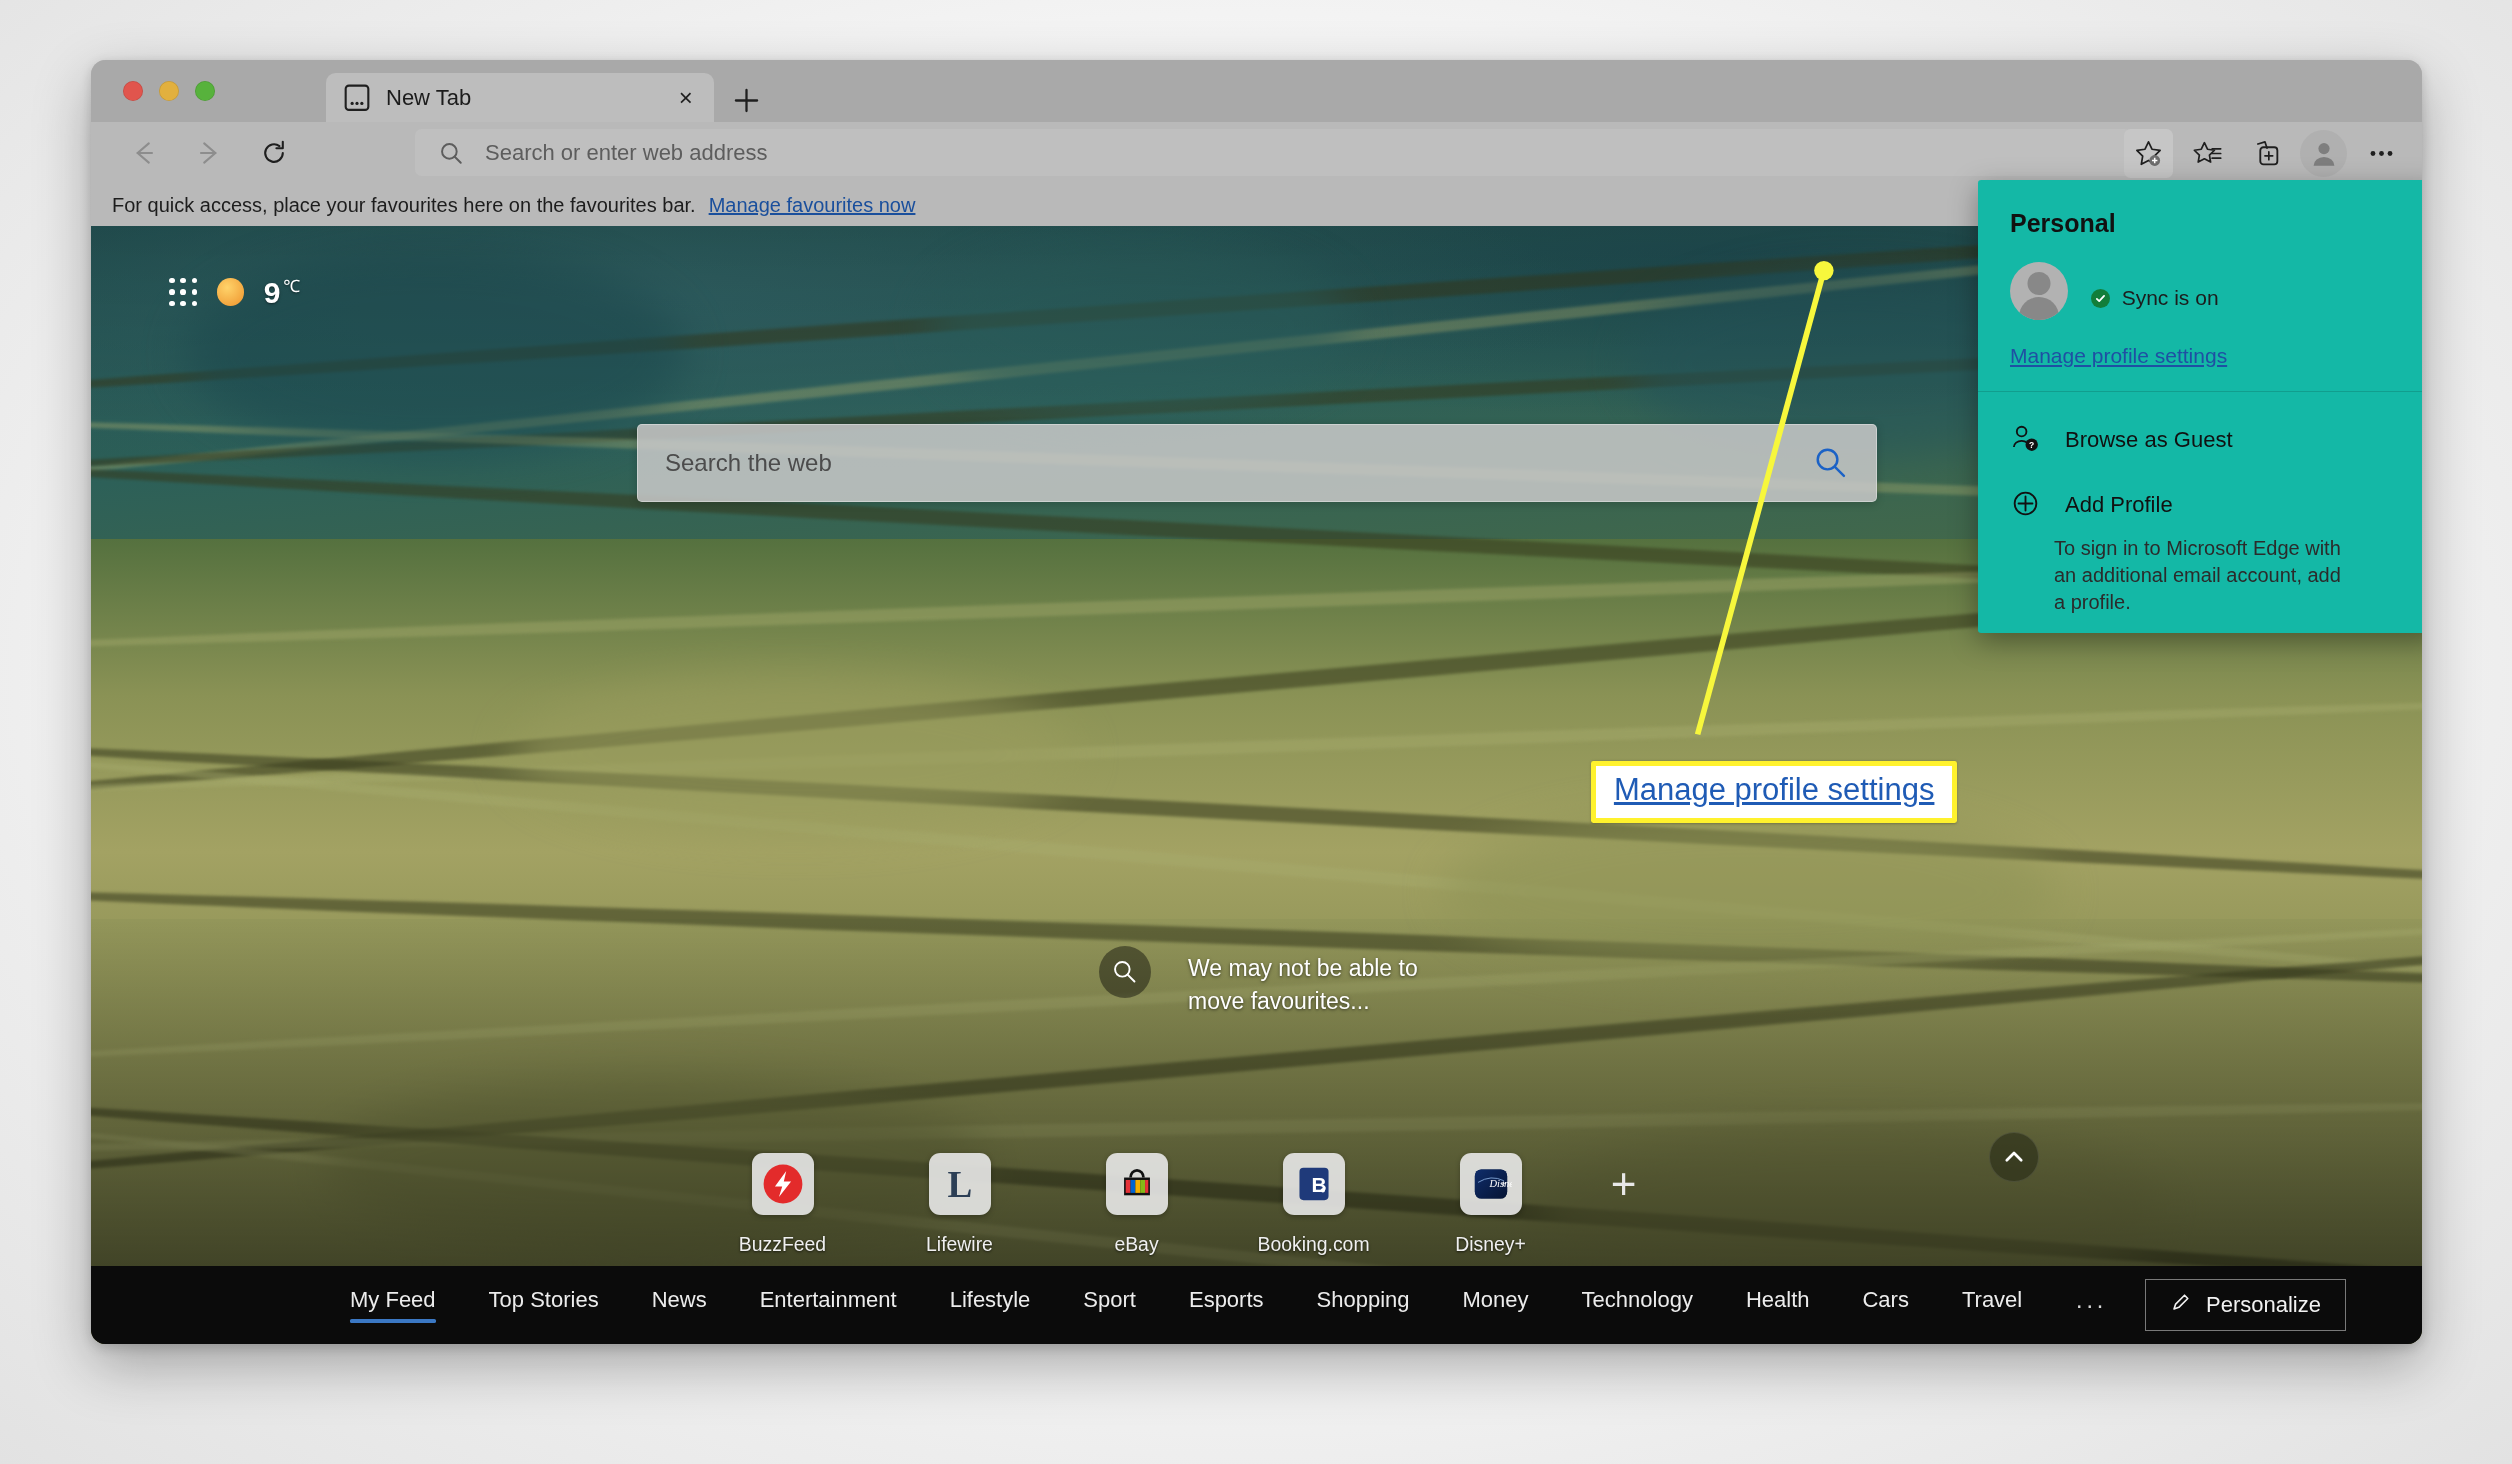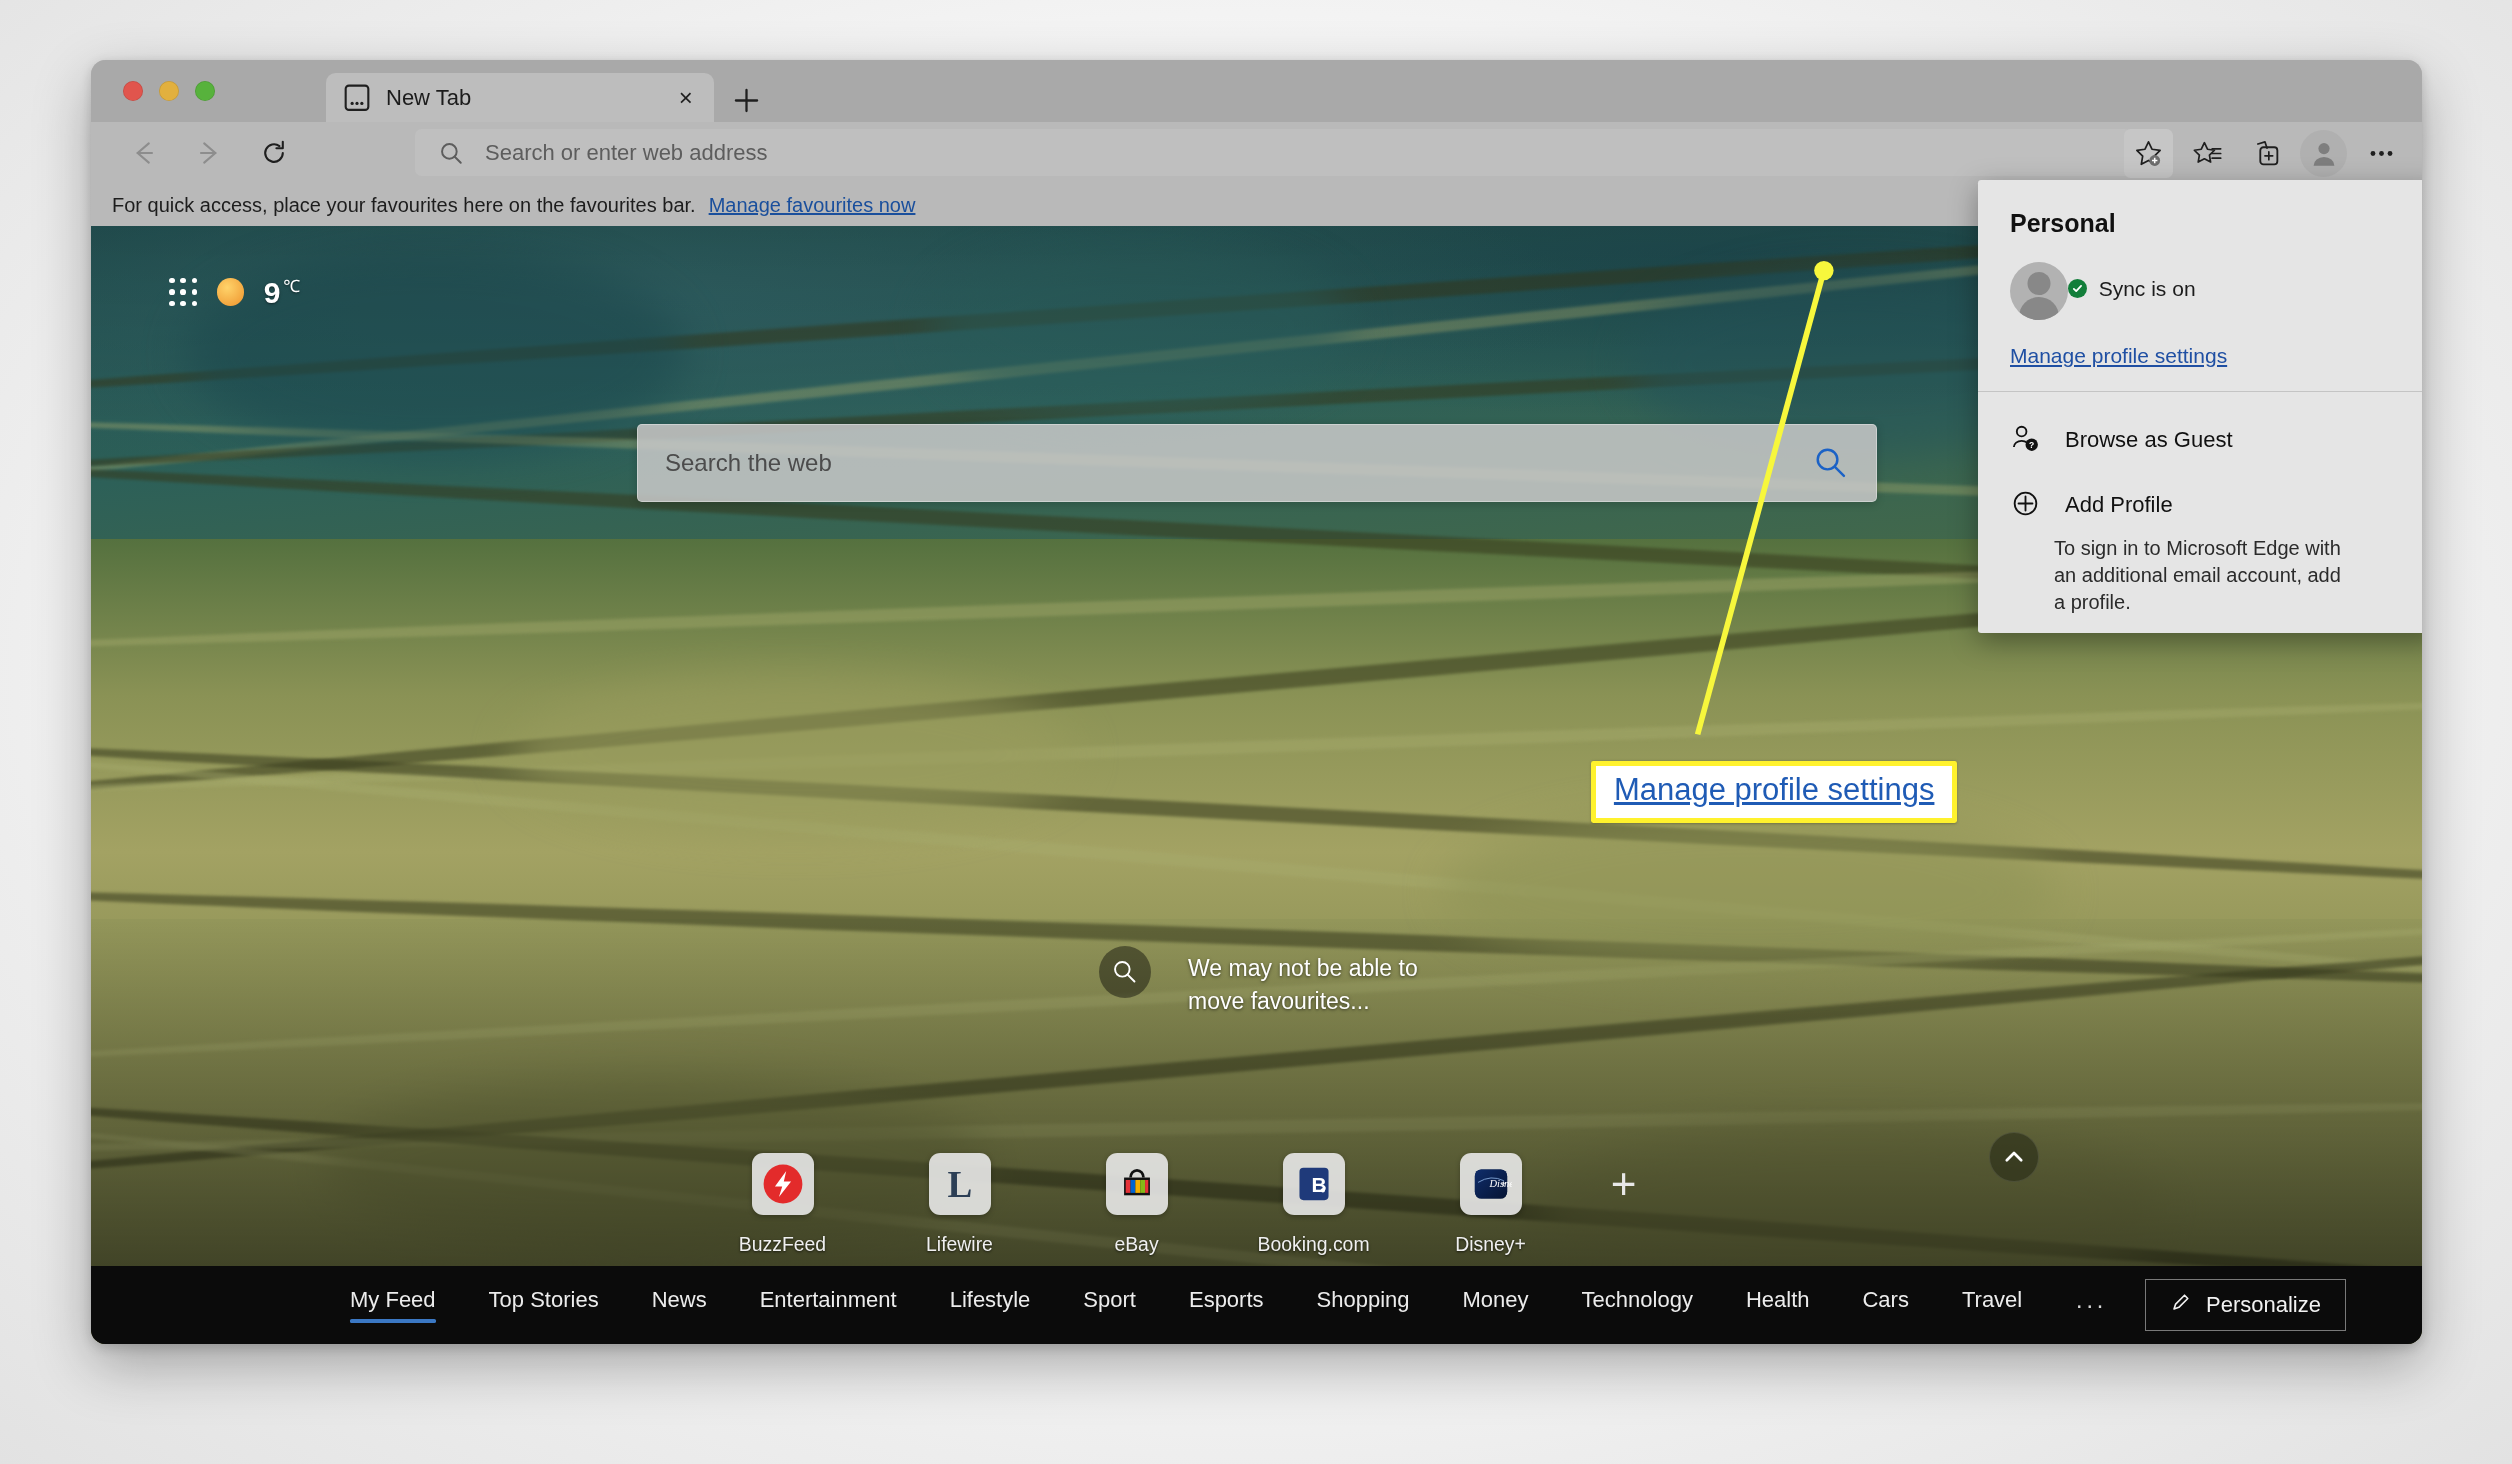--- a/index.html
+++ b/index.html
@@ -199,28 +199,28 @@
     border:0.8px solid rgba(255,255,255,.45);
     padding:11.3px 24px;
     color:#f2f2f2; font-size:22px;
   }
 
   
   .flyout {
     position:absolute;
     left:1887px; top:180px;
     width:460px; height:453px;
-    background:#e5e5e5;
+    background:#14b8a6;
     box-shadow:0 8px 27.5px rgba(0,0,0,.34);
     border-radius:3.2px;
     z-index:40;
     padding:29px 32px 0 32px;
   }
   .flyout h2 { font-size:25px; color:#111; font-weight:700; margin-bottom:24px; }
-  .fly-acct { display:flex; align-items:flex-start; }
+  .fly-acct { display:flex; align-items:center; gap:23px; }
   .fly-avatar {
     width:58px; height:58px; border-radius:50%;
     background:#b2b2b2; overflow:hidden; position:relative; flex:0 0 auto;
   }
   .fly-avatar .head { position:absolute; left:50%; top:17%; transform:translateX(-50%); width:23px;height:23px;border-radius:50%; background:#888; }
   .fly-avatar .body { position:absolute; left:50%; bottom:-3.2px; transform:translateX(-50%); width:40px;height:26px;border-radius:20px 20px 0 0; background:#888; }
   .fly-name-blur { margin-top:4.9px; width:193px; height:16px; background:#a2a2a2; filter:blur(2.4px); border-radius:2.4px; }
   .fly-name-blur2 { margin-top:5.7px; width:167px; height:13px; background:#aeaeae; filter:blur(2.4px); border-radius:2.4px; }
   .fly-sync { margin-top:14.6px; display:flex; align-items:center; gap:11.3px; font-size:21px; color:#1c1c1c; }
   .sync-check { width:19.4px;height:19.4px;border-radius:50%;background:#127e3a; display:flex;align-items:center;justify-content:center; }

